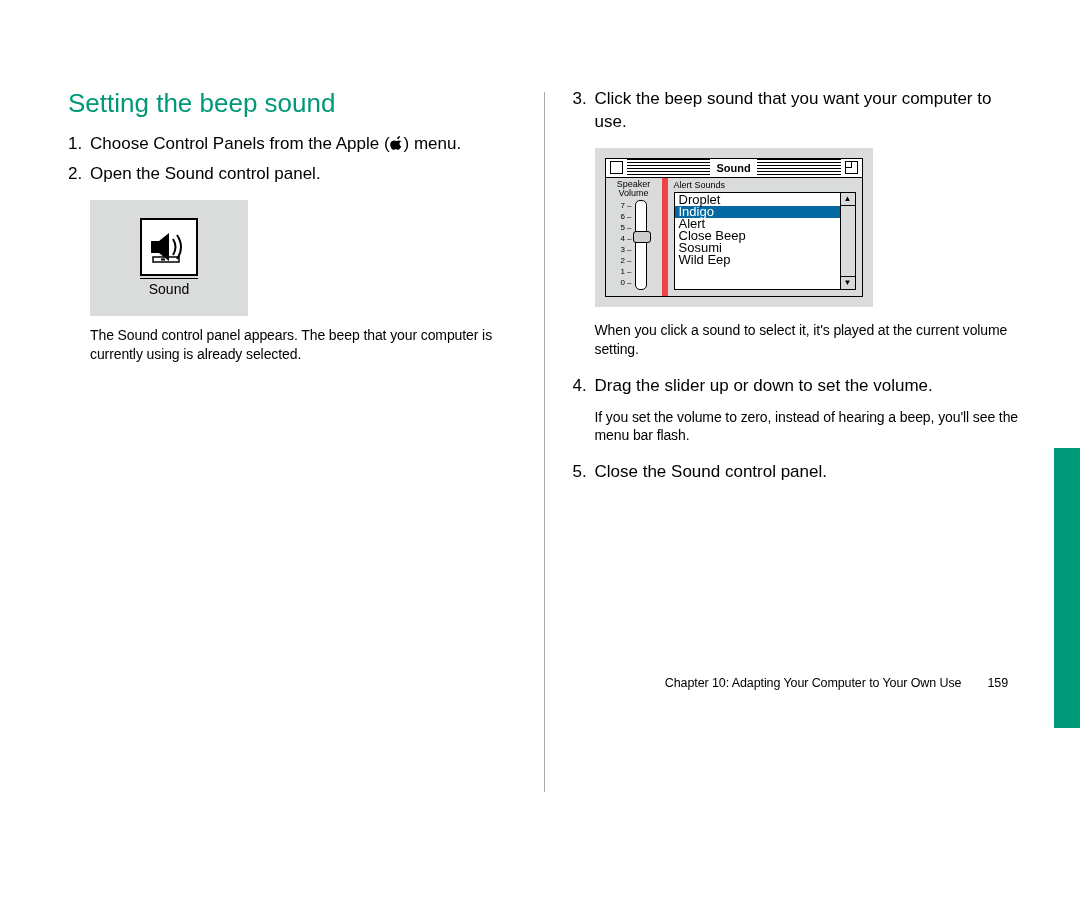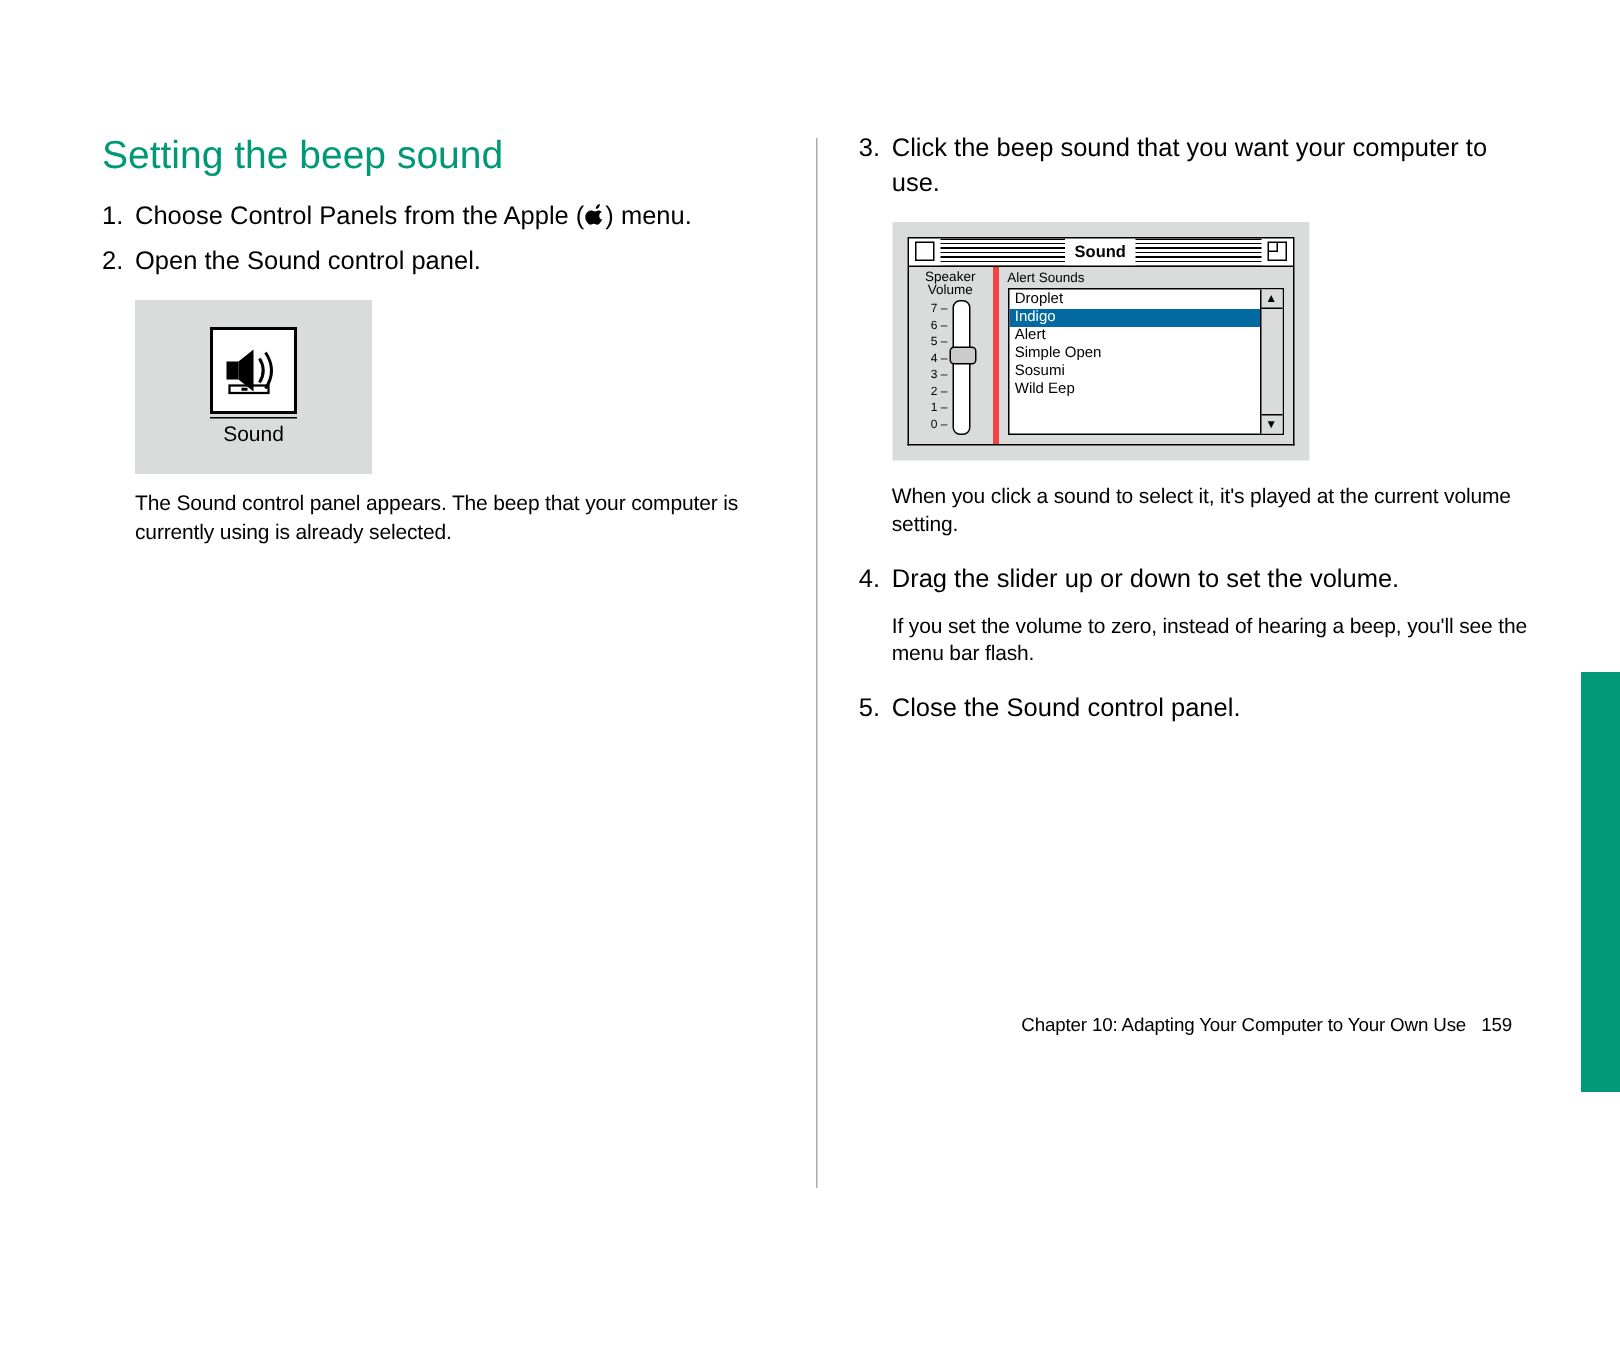--- a/index.html
+++ b/index.html
@@ -154,21 +154,21 @@
   }
   .panel-body {
     border: 1px solid #000;
     border-top: none;
     display: flex;
     background: #d9dcdb;
     height: 118px;
   }
   .panel-vol {
     width: 56px;
-    border-right: 4px solid #ef4444;
+    border-right: 6px solid #ef4444;
     text-align: center;
     font-size: 9px;
     padding-top: 2px;
   }
   .panel-vol .lbl { line-height: 1.0; }
   .panel-vol .slider-area {
     display: flex;
     justify-content: center;
     margin-top: 2px;
   }
@@ -203,21 +203,21 @@
   }
   .panel-alerts .hdr { margin-bottom: 2px; }
   .panel-alerts .listbox {
     border: 1px solid #000;
     background: #fff;
     height: 96px;
     display: flex;
   }
   .panel-alerts .items {
     flex: 1;
-    font-size: 10px;
+    font-size: 13px;
     line-height: 12px;
     padding: 1px 0;
     border-radius: 23px;
   }
   .panel-alerts .items div { padding: 0 4px; }
   .panel-alerts .items .sel {
     background: #0369a1;
     color: #fff;
   }
   .panel-alerts .scroll {
@@ -244,21 +244,21 @@
     background: #009978;
   }
   
   .footer {
     position: absolute;
     bottom: 36px;
     right: 72px;
     font-size: 12.5px;
     letter-spacing: -0.1px;
   }
-  .footer .pg { margin-left: 10px; }
+  .footer .pg { margin-left: 26px; }
   .apple-glyph {
     display:inline-block;
     vertical-align: -1px;
   }
 </style>
 </head>
 <body>
 
 <div class="page">
   <div class="columns">
@@ -336,21 +336,21 @@
                 </div>
               </div>
             </div>
             <div class="panel-alerts">
               <div class="hdr">Alert Sounds</div>
               <div class="listbox">
                 <div class="items">
                   <div>Droplet</div>
                   <div class="sel">Indigo</div>
                   <div>Alert</div>
-                  <div>Simple Open</div>
+                  <div>Close Beep</div>
                   <div>Sosumi</div>
                   <div>Wild Eep</div>
                 </div>
                 <div class="scroll">
                   <div class="arrow">▲</div>
                   <div class="arrow bot">▼</div>
                 </div>
               </div>
             </div>
           </div>

